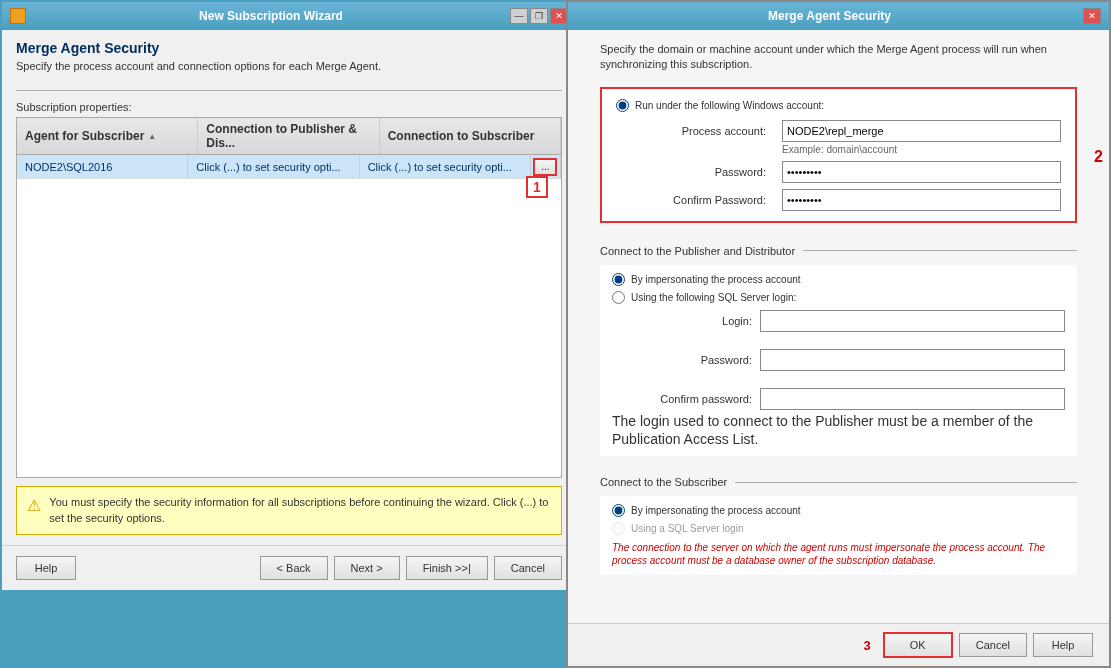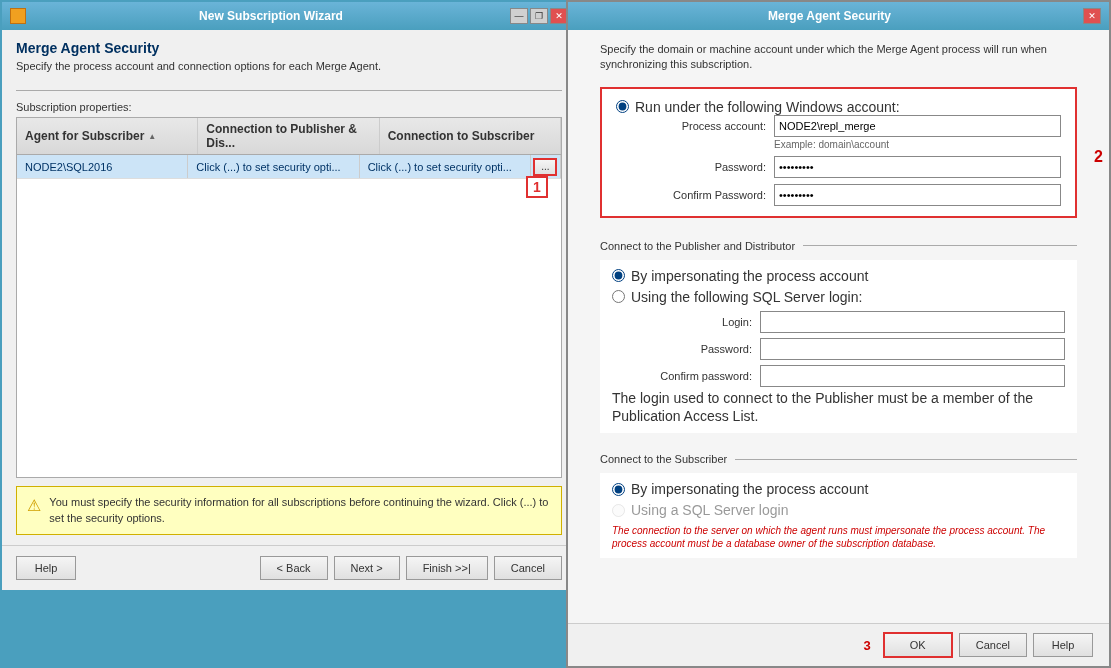--- a/index.html
+++ b/index.html
@@ -241,27 +241,28 @@
       display: flex;
       align-items: center;
       gap: 6px;
     }
     .radio-input {
       width: 13px; height: 13px;
       accent-color: #004080;
       flex-shrink: 0;
     }
     .radio-label {
-      font-size: 14px;
+      font-size: 10px;
       color: #333;
     }
     .form-grid {
       display: grid;
       grid-template-columns: 130px 1fr;
-      gap: 6px 8px;
+      gap: 6px 16px;
+      margin-top: 8px;
       margin-left: 20px;
     }
     .form-label {
       font-size: 11px;
       color: #333;
       display: flex;
       align-items: center;
       justify-content: flex-end;
     }
     .form-input {
@@ -294,21 +295,21 @@
       border-top: 1px solid #aaa;
     }
     .connect-section {
       background: white;
       padding: 8px 12px;
       margin-bottom: 10px;
     }
     .small-form-grid {
       display: grid;
       grid-template-columns: 120px 1fr;
-      gap: 5px 8px;
+      gap: 17px 8px;
       margin-top: 6px;
       margin-left: 20px;
     }
     .info-text {
       font-size: 14px;
       color: #333;
       margin-top: 2px;
       line-height: 1.3;
     }
     .red-info-text {

